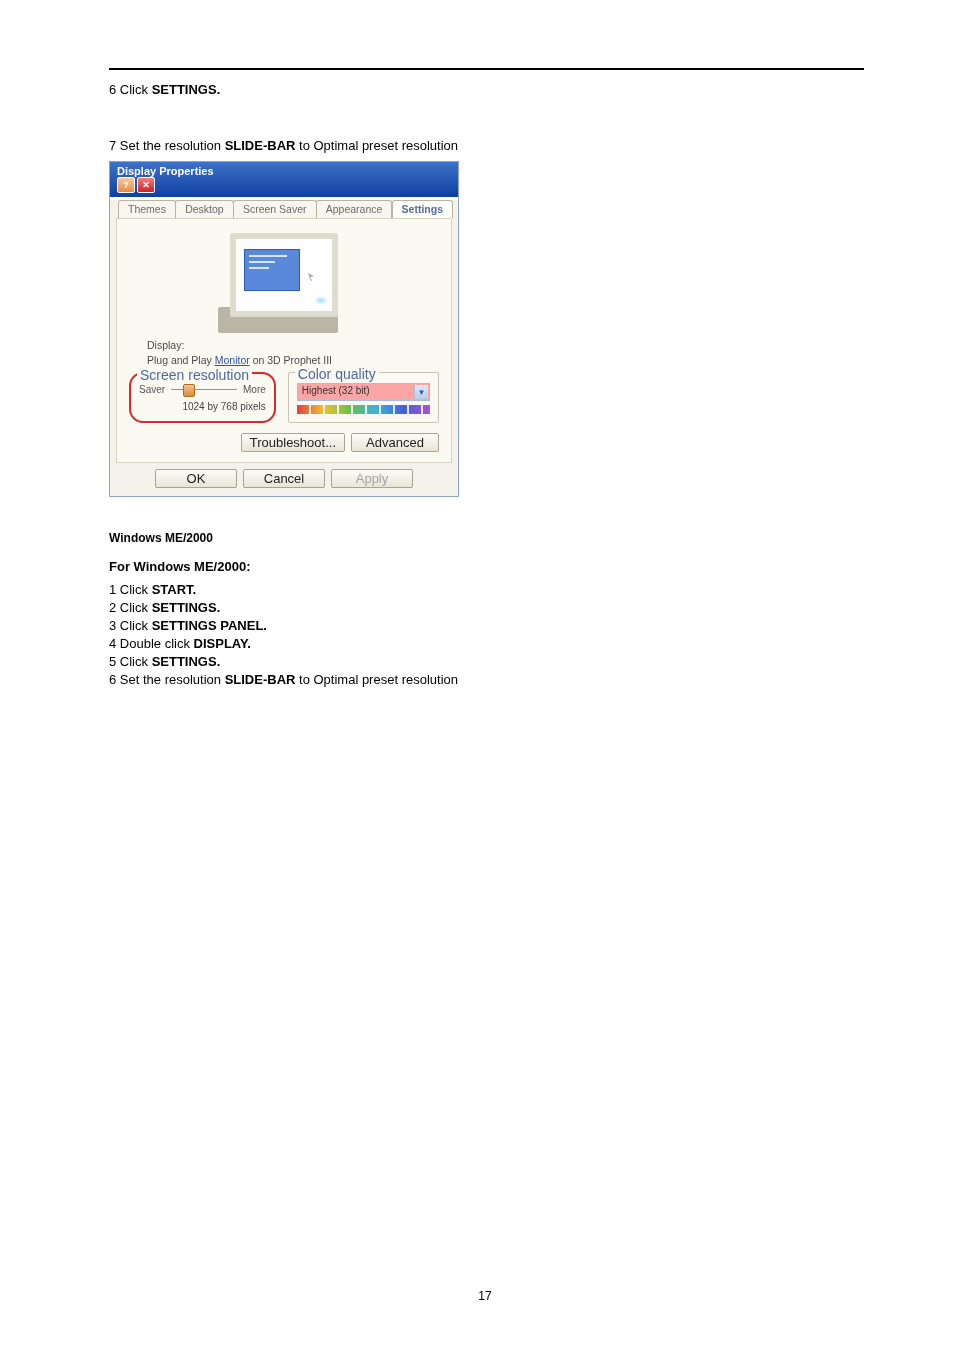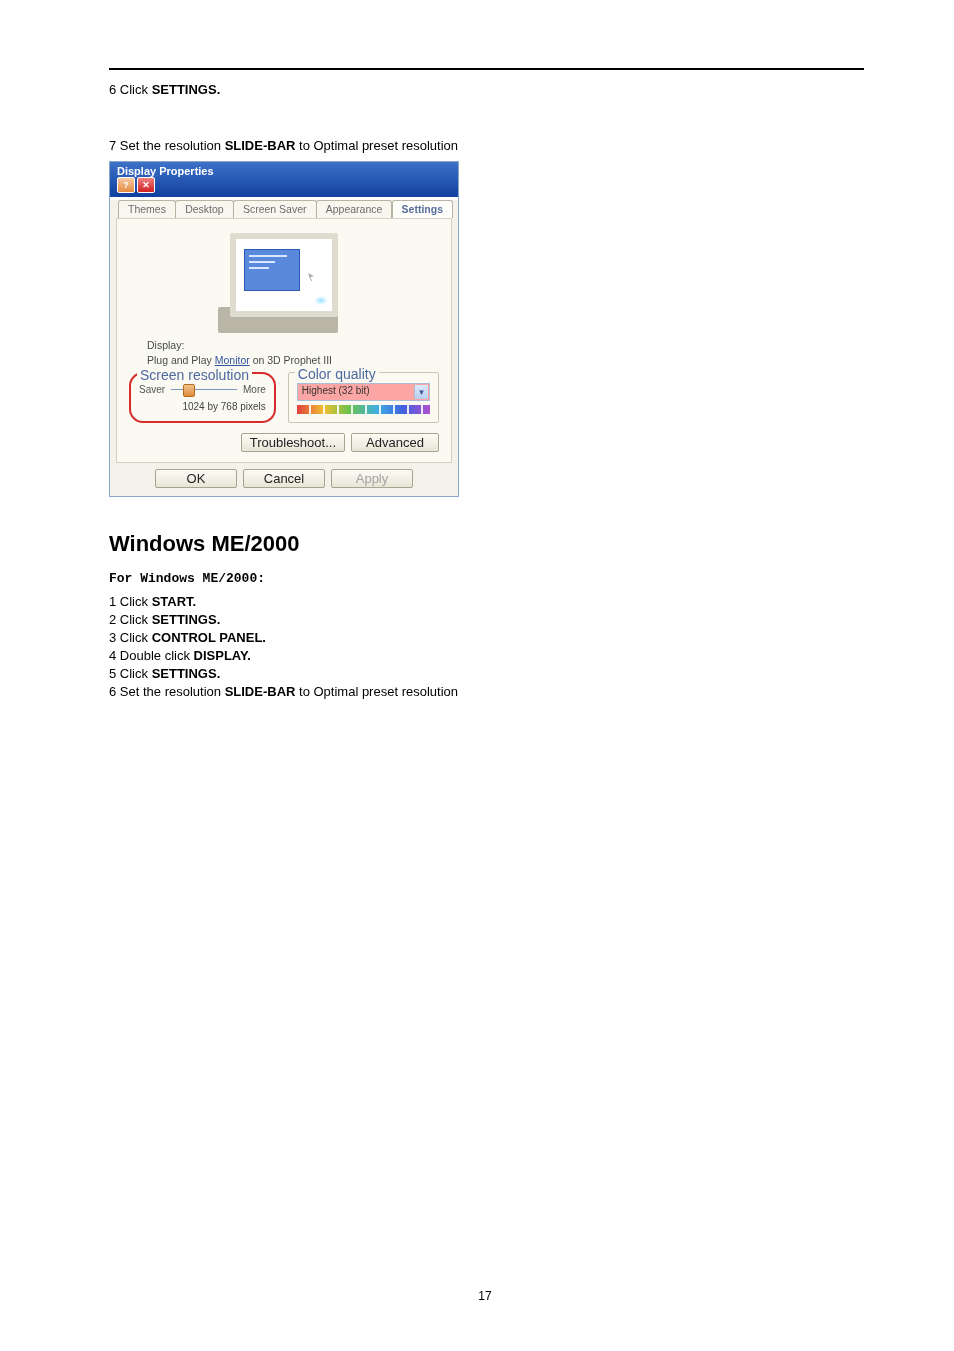--- a/index.html
+++ b/index.html
@@ -20,29 +20,28 @@
     border-bottom: 2px solid #000;
     margin-bottom: 10px;
   }
   .body-text {
     font-size: 13px;
     line-height: 1.5;
     margin: 6px 0;
   }
   .spacer-small { height: 24px; }
   .section-heading {
-    font-size: 22px;
+    font-size: 12px;
     font-weight: bold;
     margin: 34px 0 14px 0;
   }
   .sub-heading {
     font-size: 13px;
     font-weight: bold;
     margin: 6px 0 8px 0;
-    font-family: Liberation Mono, monospace;
   }
   .list-line { margin: 3px 0; font-size: 13px; }
   b { font-weight: bold; }
 
   
   .dialog {
     width: 348px;
     font-family: Tahoma, Arial, sans-serif;
     font-size: 10.5px;
     border: 1px solid #8ba5c6;
@@ -391,20 +390,20 @@
       </div>
     </div>
   </div>
 
   <h2 class="section-heading">Windows ME/2000</h2>
   <p class="sub-heading">For Windows ME/2000:</p>
 
   <div>
     <p class="list-line"><span>1</span><span> Click </span><b>START.</b></p>
     <p class="list-line"><span>2</span><span> Click </span><b>SETTINGS.</b></p>
-    <p class="list-line"><span>3</span><span> Click </span><b>CONTROL PANEL.</b></p>
+    <p class="list-line"><span>3</span><span> Click </span><b>SETTINGS PANEL.</b></p>
     <p class="list-line"><span>4</span><span> Double click </span><b>DISPLAY.</b></p>
     <p class="list-line"><span>5</span><span> Click </span><b>SETTINGS.</b></p>
     <p class="list-line"><span>6</span><span> Set the resolution </span><b>SLIDE-BAR</b><span> to Optimal preset resolution</span></p>
   </div>
 
   <div class="page-num">17</div>
 </div>
 
 </body></html>

